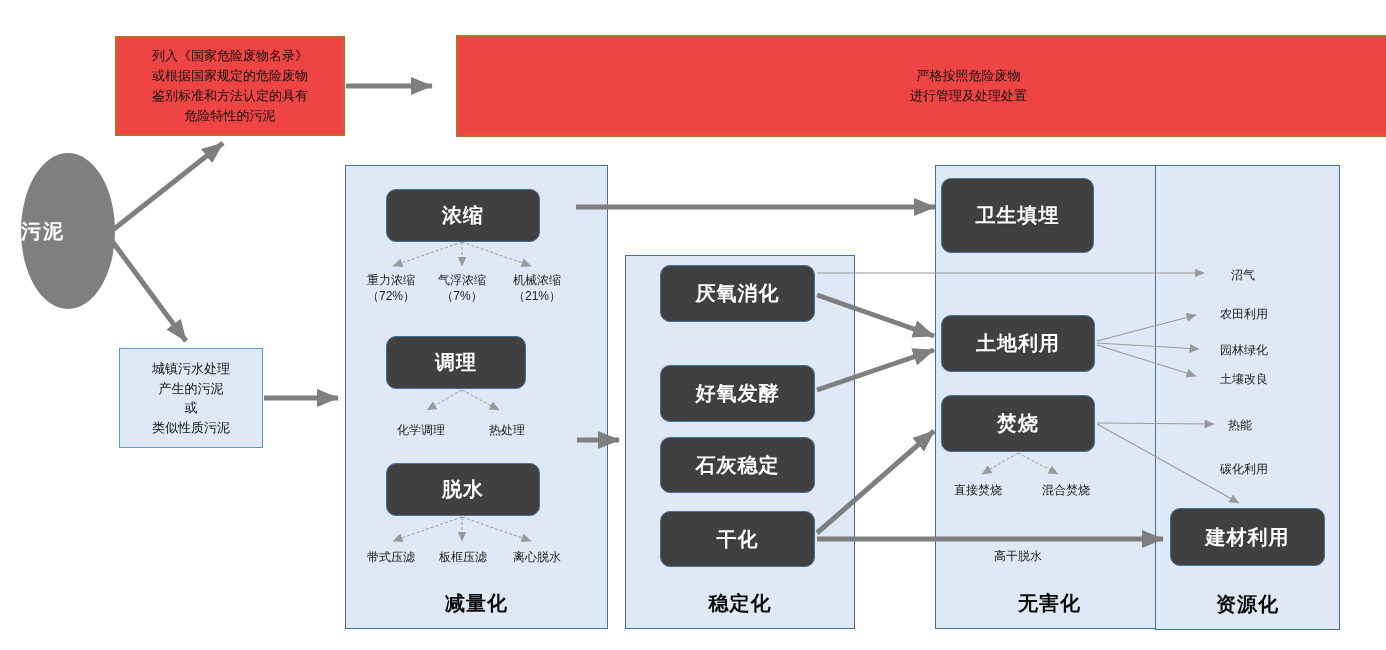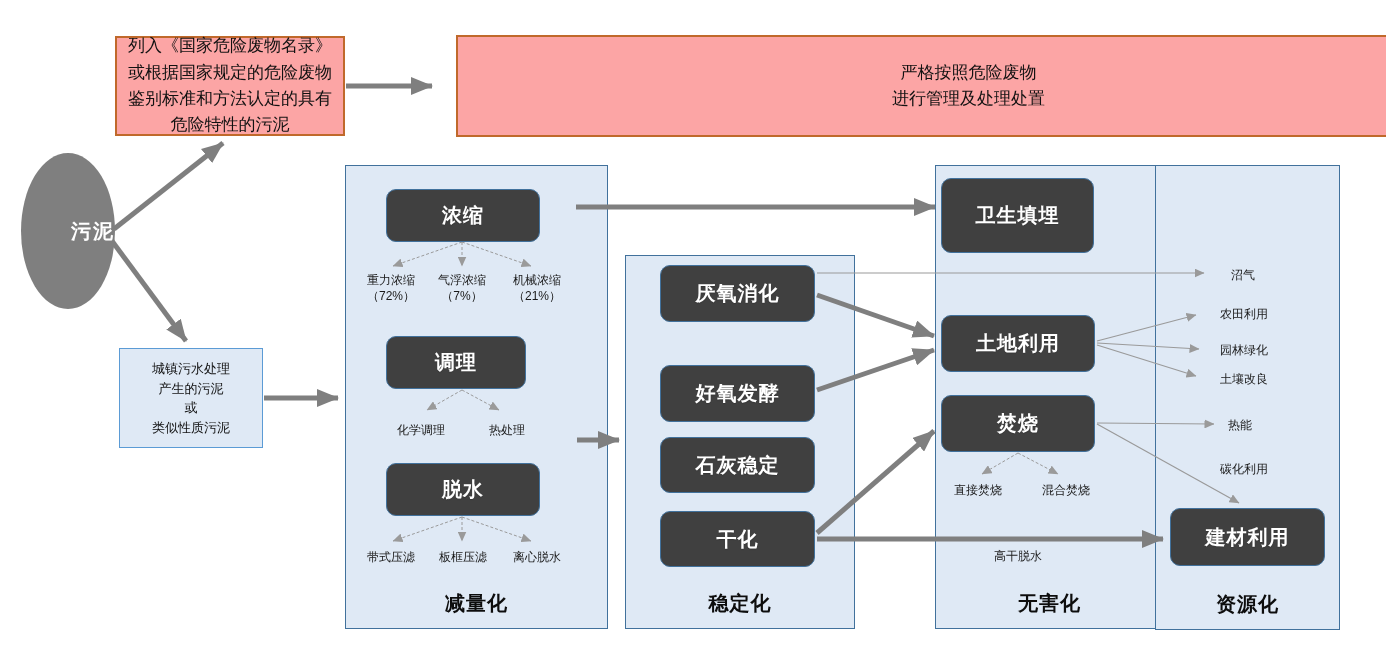--- a/index.html
+++ b/index.html
@@ -6,28 +6,28 @@
   html,body{background:#fff}
   body{font-family:"Liberation Sans","DejaVu Sans",sans-serif;color:#111}
   #canvas{position:relative;width:1386px;height:650px;background:#fff;overflow:hidden}
   .panel{position:absolute;background:#dfe9f5;border:1.6px solid #41719c;z-index:1}
   .panel-label{position:absolute;left:0;right:0;bottom:11px;text-align:center;
     font-size:20px;font-weight:bold;color:#0d0d0d;letter-spacing:1px}
   #wires{position:absolute;left:0;top:0;z-index:2}
   .proc{position:absolute;background:#404040;border:1.5px solid #41719c;border-radius:10px;
     display:flex;align-items:center;justify-content:center;color:#fff;font-weight:bold;
     font-size:20px;letter-spacing:1px;z-index:3;text-shadow:0 1px 1px rgba(0,0,0,.15)}
-  .note{position:absolute;background:#fca5a5;border:2px solid #c0692b;
+  .note{position:absolute;background:#ef4444;border:2px solid #c0692b;
     display:flex;align-items:center;justify-content:center;text-align:center;
-    font-size:17px;line-height:1.55;z-index:3;white-space:pre-line}
+    font-size:13px;line-height:1.55;z-index:3;white-space:pre-line}
   .bluenote{position:absolute;background:#dfe9f5;border:1.5px solid #5b9bd5;
     display:flex;align-items:center;justify-content:center;text-align:center;
     font-size:13px;line-height:1.5;z-index:3;white-space:pre-line}
   .ellipse{position:absolute;background:#7f7f7f;border-radius:50%;
-    display:flex;align-items:center;justify-content:flex-end;color:#fff;font-weight:bold;
+    display:flex;align-items:center;justify-content:flex-start;color:#fff;font-weight:bold;
     font-size:20px;letter-spacing:2px;z-index:3}
   .sub{position:absolute;font-size:12px;color:#1a1a1a;text-align:center;line-height:1.35;
     z-index:3;white-space:pre-line}
 </style>
 </head>
 <body>
 
 <div id="canvas">
 
   <div class="panel" style="left:345px;top:165px;width:263px;height:464px;">

